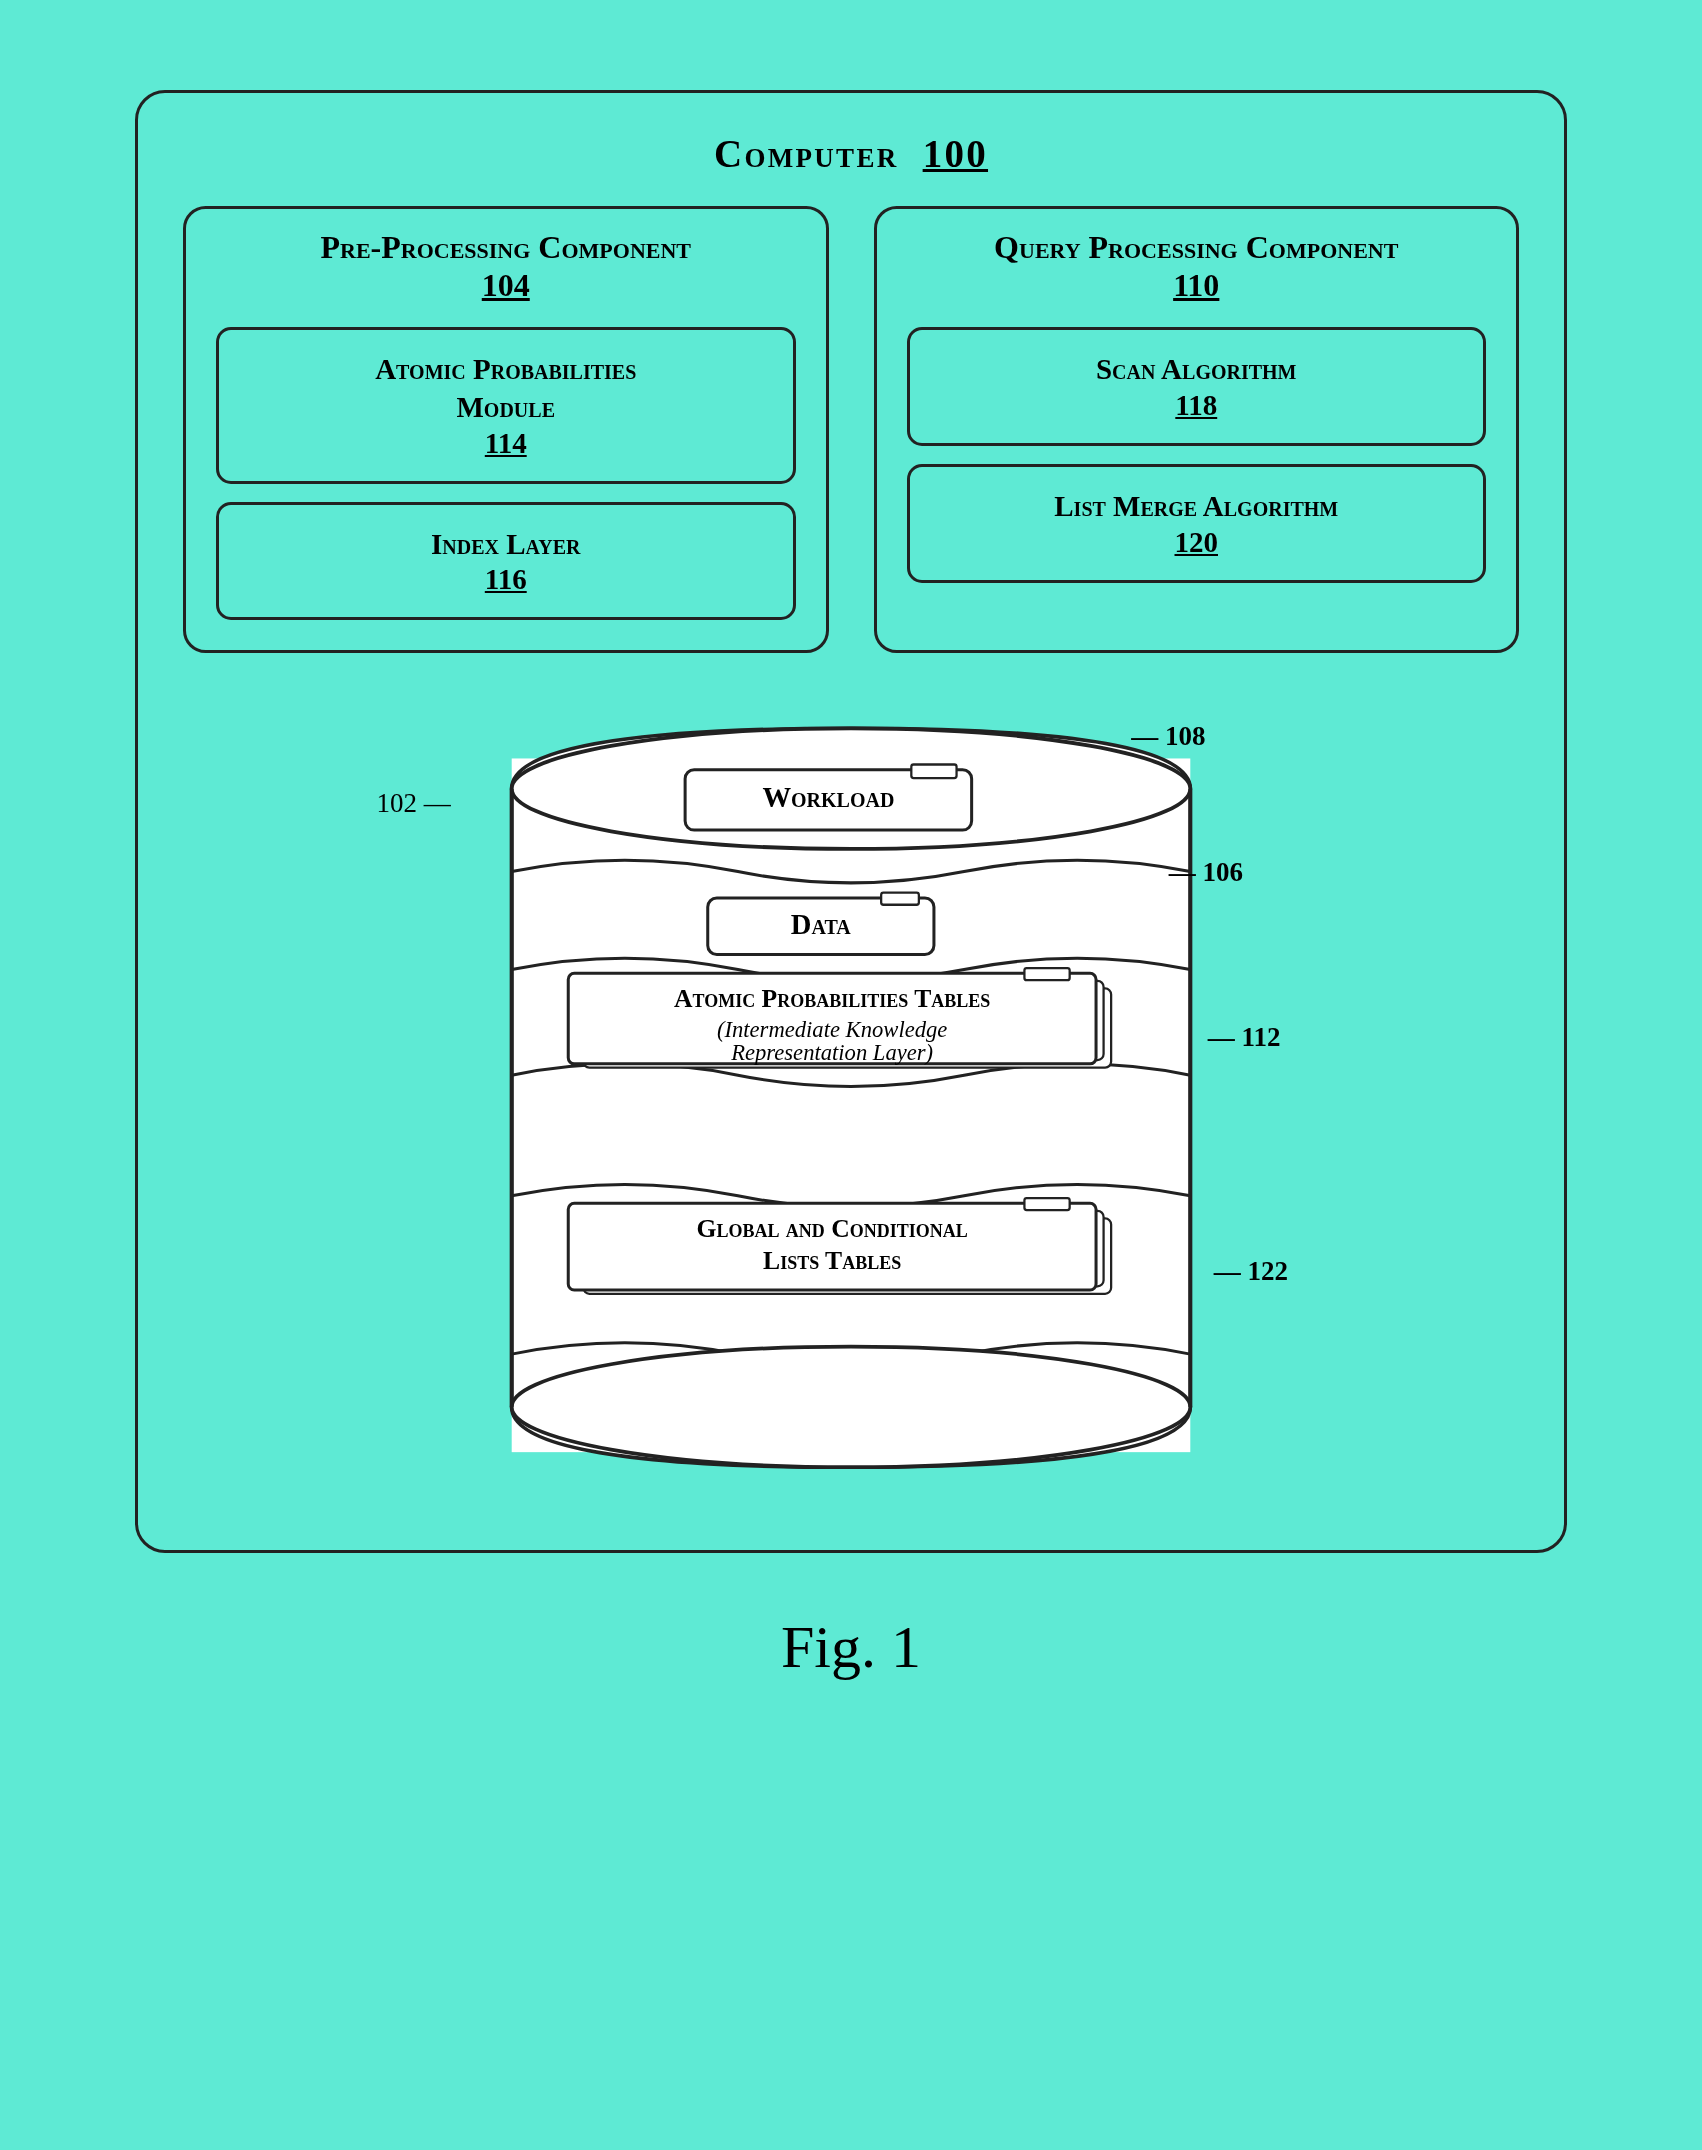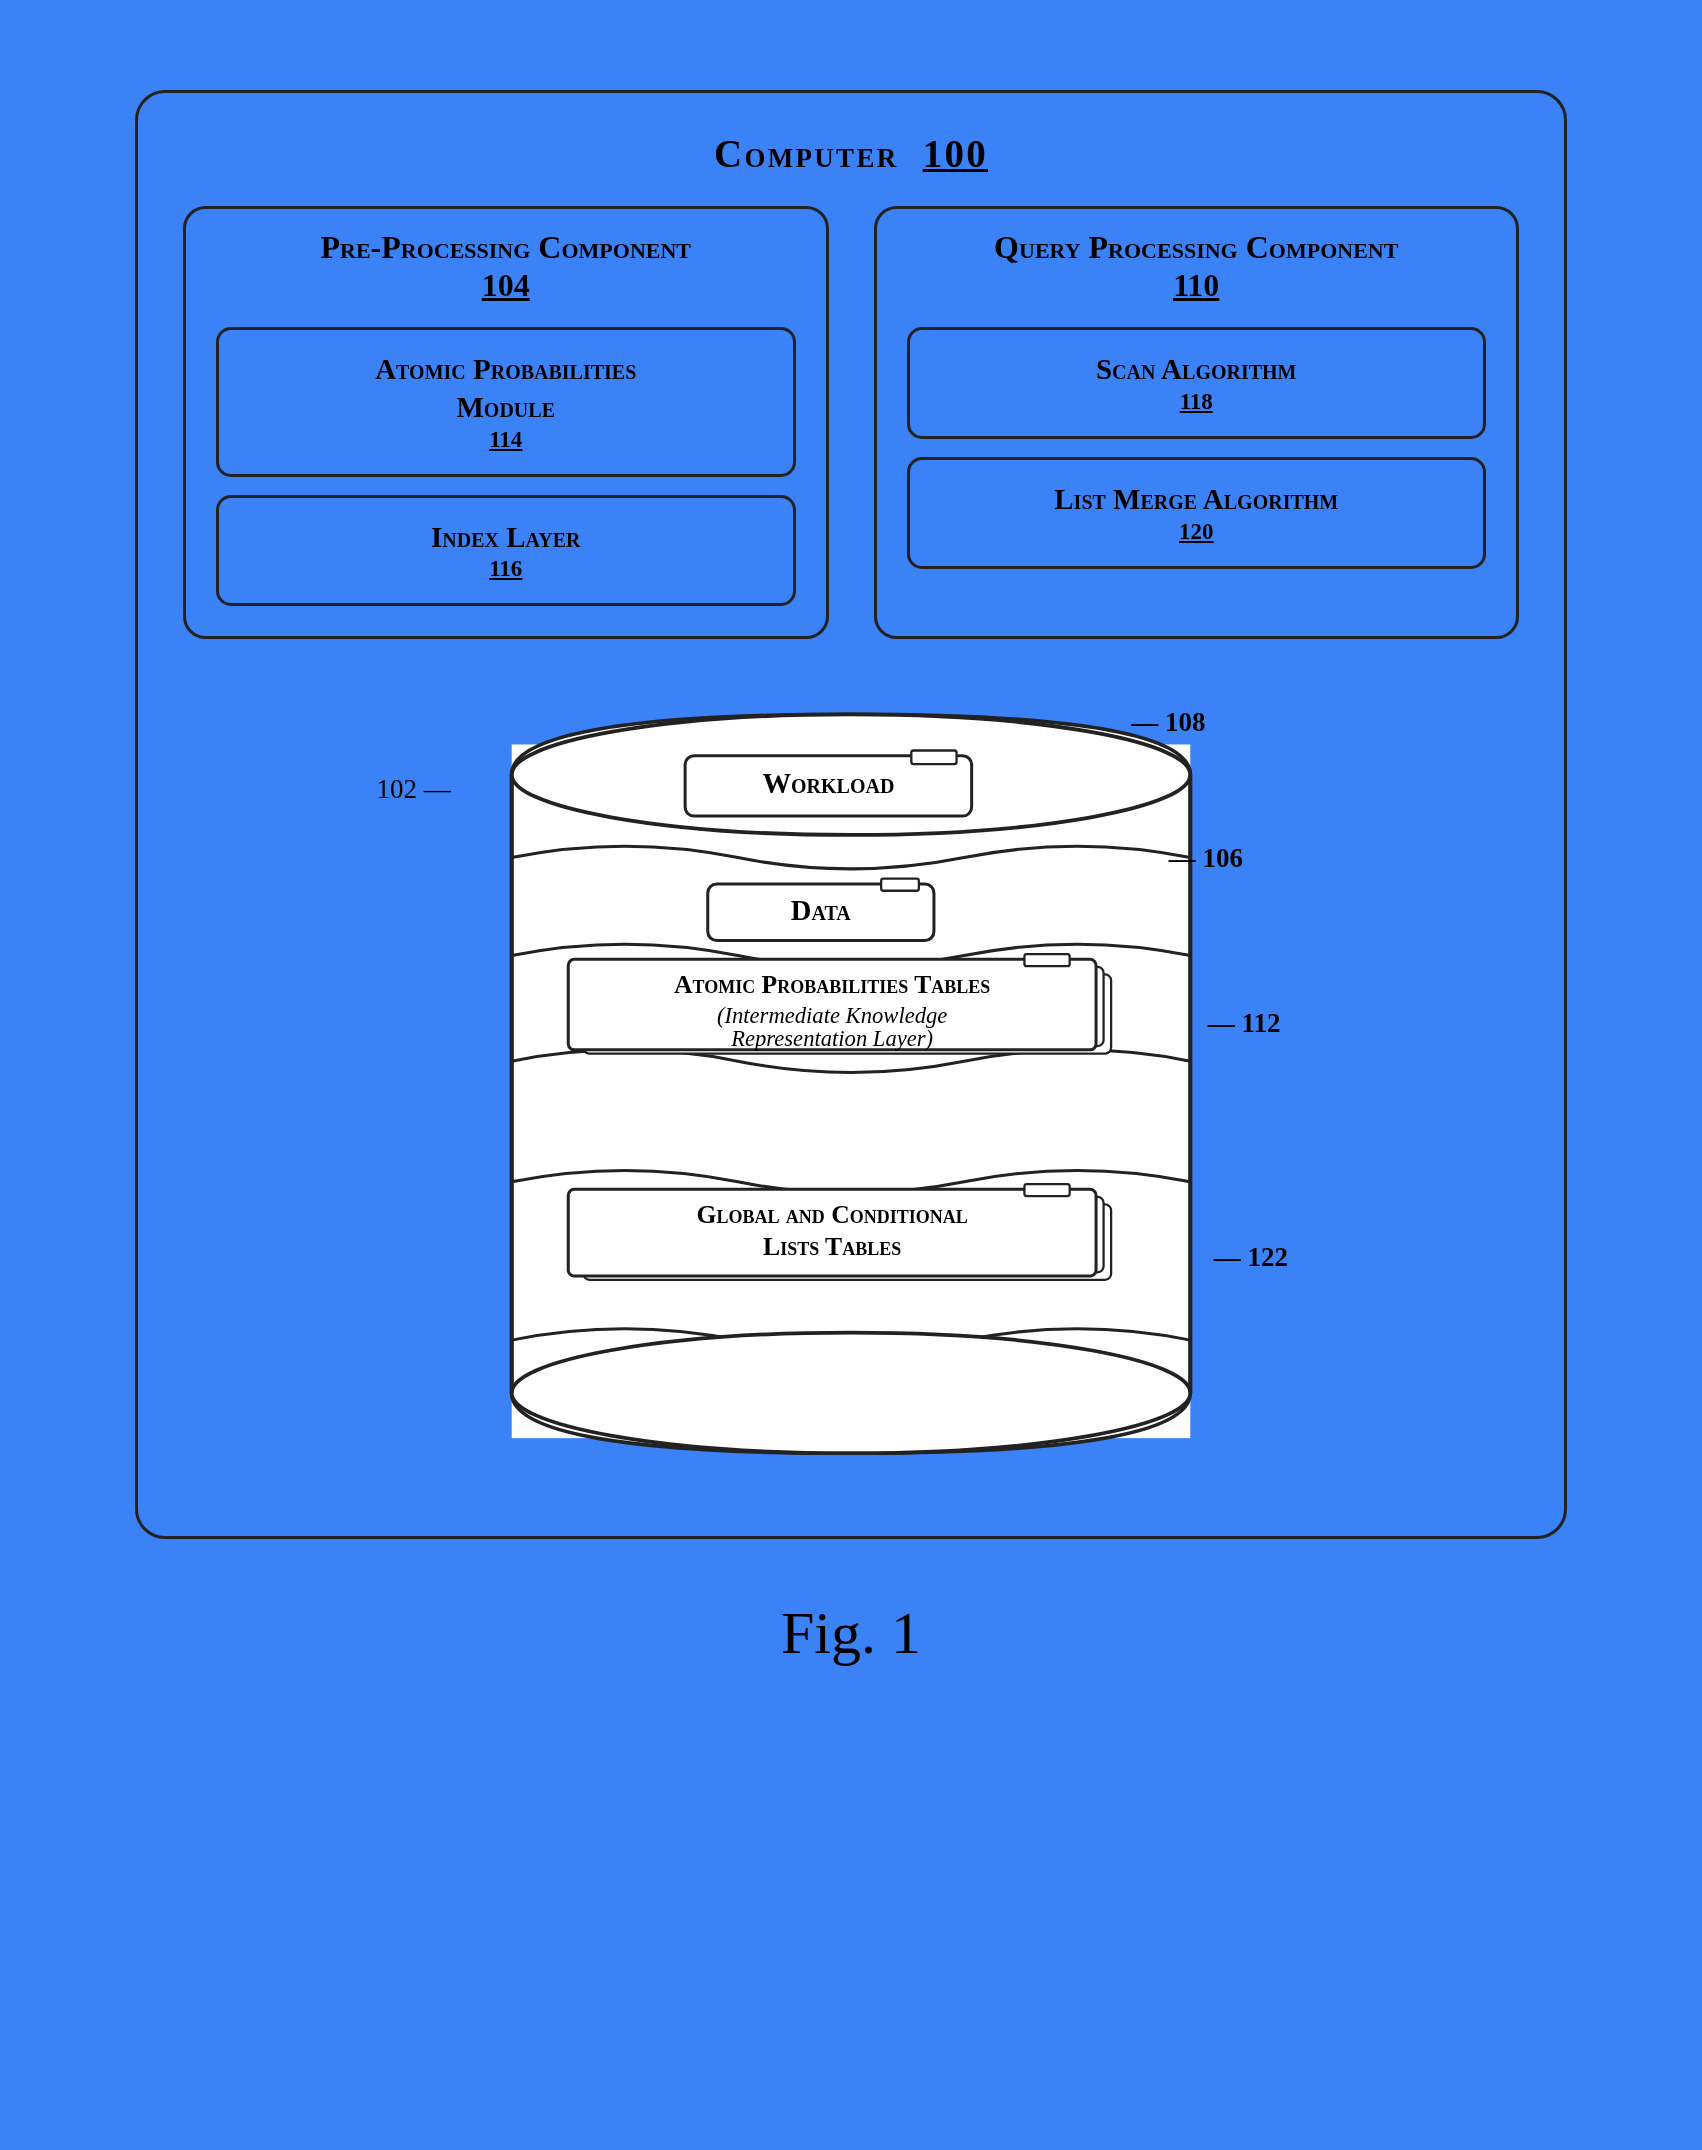--- a/index.html
+++ b/index.html
@@ -8,21 +8,21 @@
       width: 1702px;
       height: 2151px;
       font-family: 'Times New Roman', Times, serif;
       position: relative;
       overflow: hidden;
     }
 
     .page {
       width: 1702px;
       height: 2151px;
-      background: #3b82f6;
+      background: #5eead4;
       position: relative;
       display: flex;
       flex-direction: column;
       align-items: center;
       padding: 60px 90px;
     }
 
     
     .computer-container {
       border: 3.8px solid #222;
@@ -92,21 +92,21 @@
     .module-title {
       font-size: 29px;
       font-weight: bold;
       font-variant: small-caps;
       line-height: 1.3;
     }
 
     .module-number {
       text-decoration: underline;
       display: block;
-      font-size: 23px;
+      font-size: 29px;
       font-weight: bold;
     }
 
     
     .db-area {
       display: flex;
       justify-content: center;
       margin-top: 15px;
       position: relative;
       width: 100%;

